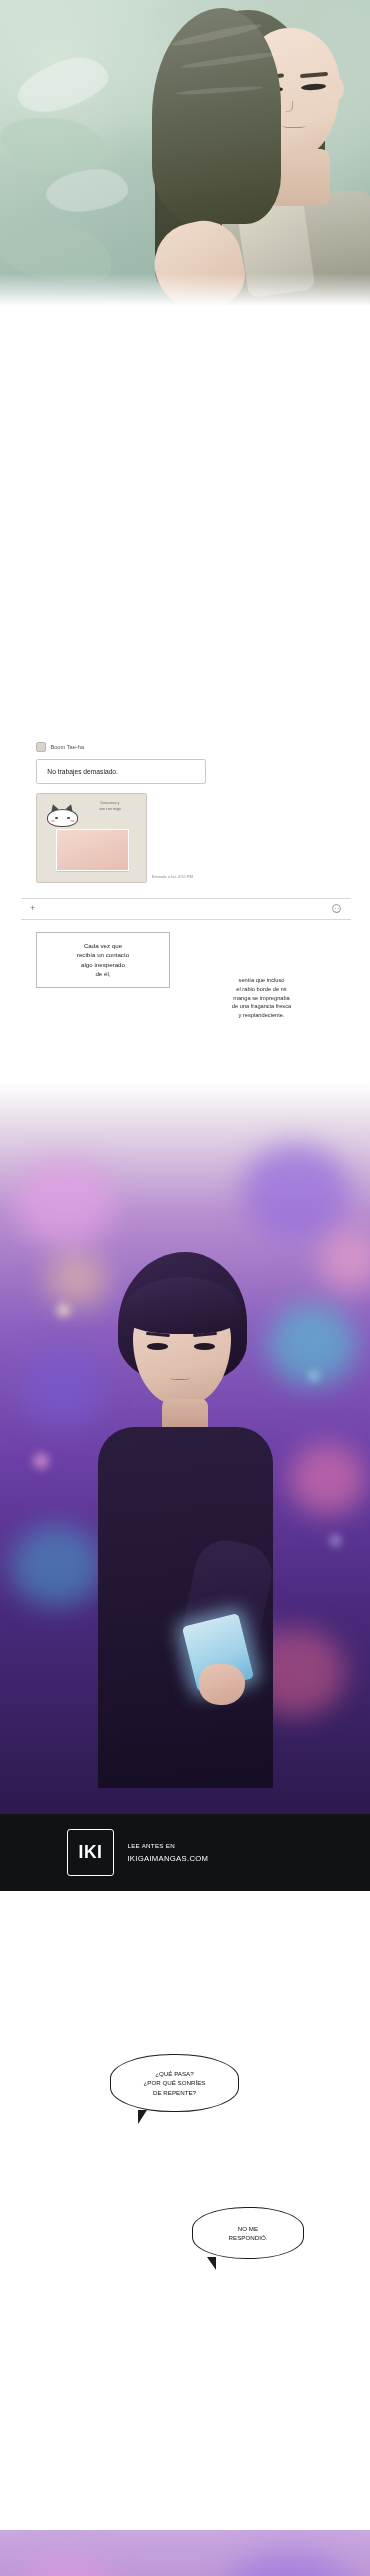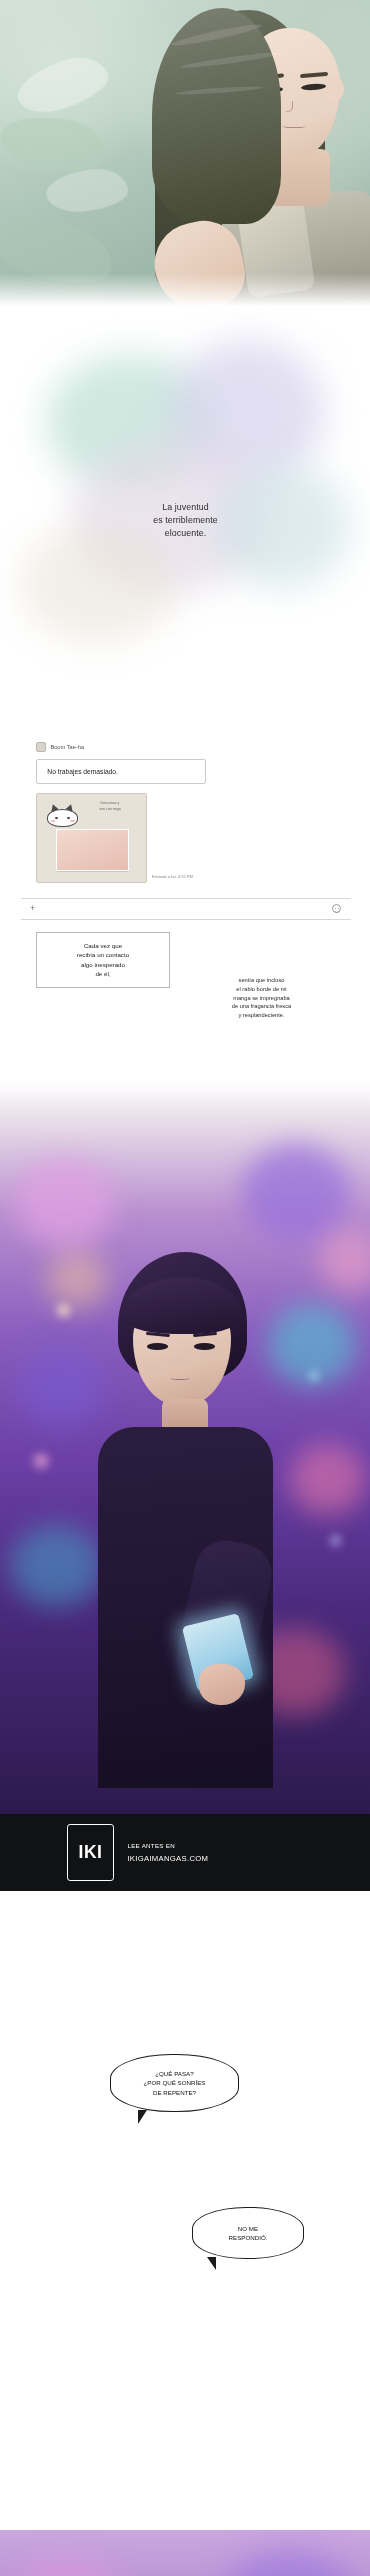--- a/index.html
+++ b/index.html
@@ -437,21 +437,21 @@
     position: absolute;
     left: 0; top: 1814px;
     width: 371px; height: 77px;
     background: #111214;
     display: flex;
     align-items: center;
     gap: 13.4px;
     padding-left: 67px;
   }
   .wm-logo {
-    width: 47px; height: 57px;
+    width: 47px; height: 47px;
     border: 1.5px solid #ffffff;
     border-radius: 3.1px;
     display: flex; align-items: center; justify-content: center;
     color: #ffffff;
     font-size: 17.5px;
     font-weight: bold;
     letter-spacing: 0.5px;
   }
   .wm-lines { color: #ffffff; }
   .wm-line1 { font-size: 6.2px; letter-spacing: 0.3px; margin-bottom: 5.2px; }
@@ -540,30 +540,20 @@
     <div class="nose"></div>
     <div class="mouth"></div>
     <div class="hair-front"></div>
     <div class="hair-strand s1"></div>
     <div class="hair-strand s2"></div>
     <div class="hair-strand s3"></div>
     <div class="hand"></div>
     <div class="hero-bottom-fade"></div>
   </section>
 
-  <section class="panel-wash">
-    <div class="blob b1"></div>
-    <div class="blob b2"></div>
-    <div class="blob b3"></div>
-    <div class="blob b4"></div>
-    <div class="blob b5"></div>
-    <div class="caption-juventud" style="white-space: pre-line;">La juventud
-es terriblemente
-elocuente.</div>
-  </section>
 
   <section class="panel-chat">
     <div class="chat-sender">
       <span class="chat-avatar"></span>
       <span class="chat-sender-name">Boom Tae-ha</span>
     </div>
 
     <div class="chat-bubble">No trabajes demasiado.</div>
 
     <div class="sticker">

